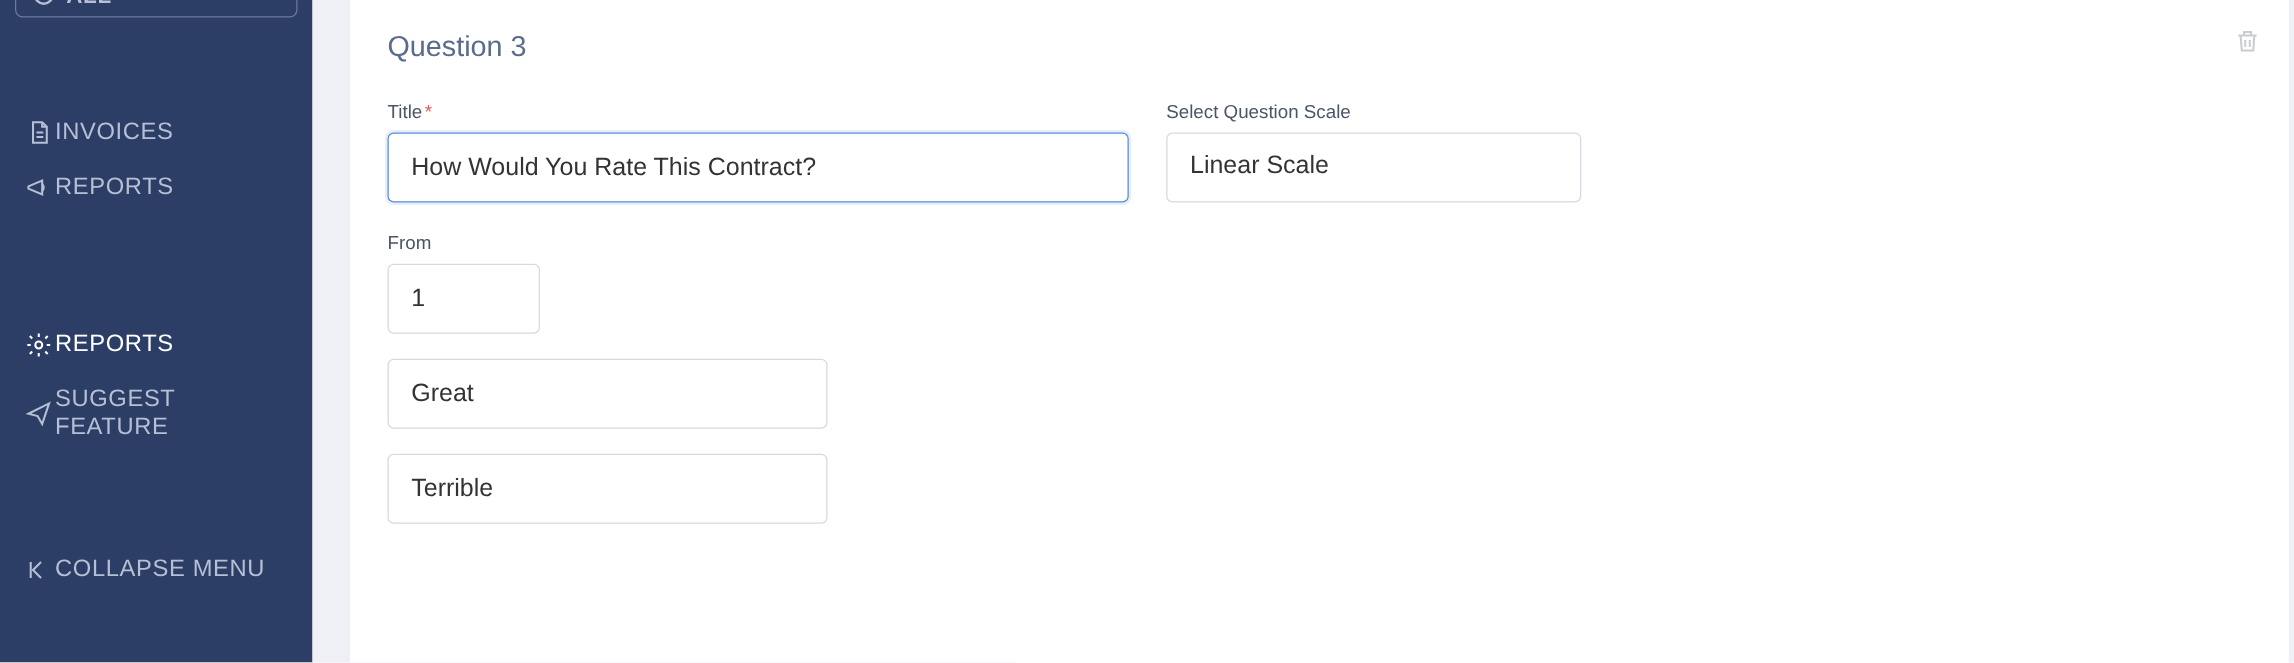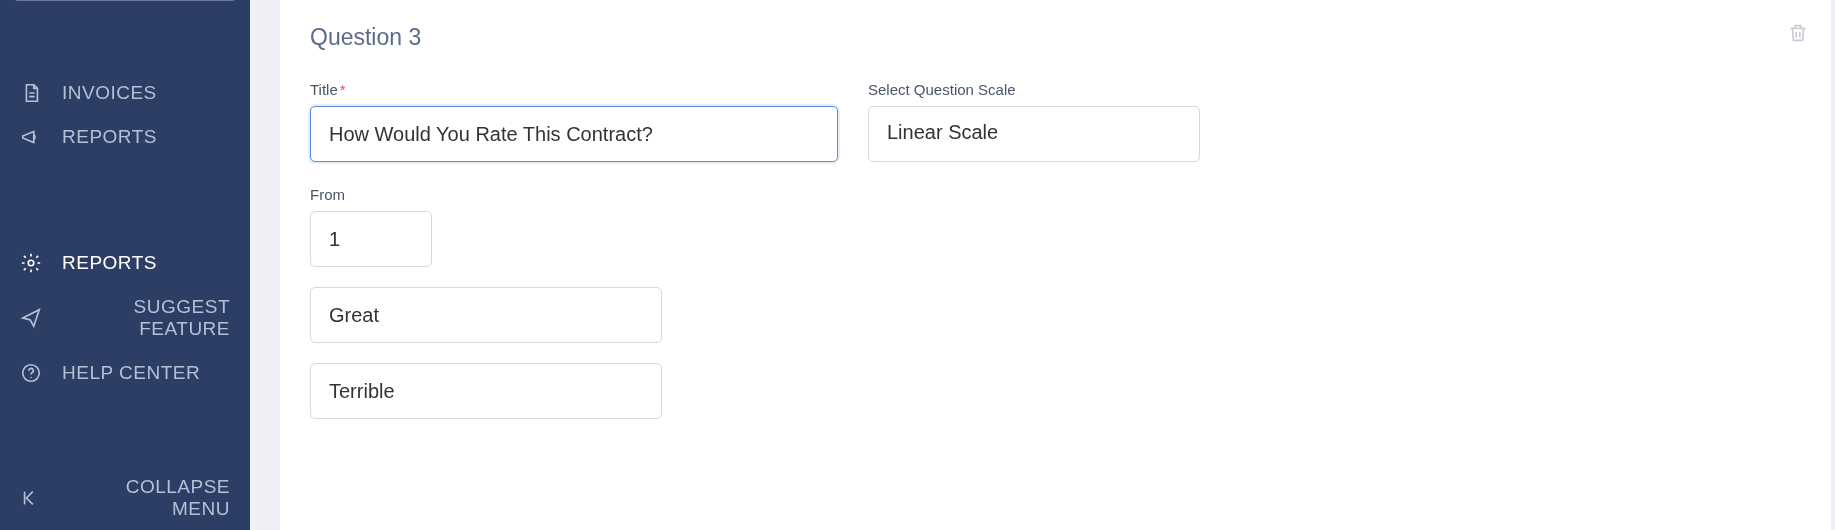--- a/index.html
+++ b/index.html
@@ -38,27 +38,26 @@
     border: 2px solid #b6bfd4;
     border-radius: 50%;
   }
   .sidebar-group { margin-top: 48px; }
   .sidebar-group.second { margin-top: 82px; }
   .sidebar-group.third { margin-top: 70px; }
 
   .sidebar-item {
     display: flex;
     align-items: center;
-    gap: 20px;
+    gap: 2px;
     padding: 11px 20px 11px 20px;
     color: #b6bfd4;
     cursor: pointer;
     font-weight: 500;
     font-size: 19px;
-    text-align: right;
   }
   .sidebar-item.active { color: #ffffff; }
   .sidebar-item .icon { width: 22px; height: 22px; flex: 0 0 22px; display:flex; align-items:center; justify-content:center; }
   .sidebar-item .icon svg { stroke: currentColor; fill: none; stroke-width: 1.8; }
 
   
   .main {
     flex: 1;
     background: #eef0f5;
     padding: 0 0 0 30px;
@@ -108,21 +107,21 @@
     border: 1px solid #d5d9e2;
     border-radius: 5px;
     background: #fff;
     padding: 14px 18px;
     height: 56px;
   }
   .text-input.focused {
     border: 1.5px solid #5a8bd6;
     box-shadow: 0 0 0 2px rgba(90,139,214,0.15);
   }
-  .title-input { width: 528px; }
+  .title-input { width: 593px; }
   .type-select { width: 332px; position: relative; }
 
   .num-input { width: 122px; }
   .label-input { width: 352px; }
 
   .spacer-v16 { height: 24px; }
   .spacer-v18 { height: 20px; }
 </style>
 </head>
 <body>
@@ -165,30 +164,20 @@
       </span>
       <span>REPORTS</span>
     </div>
     <div class="sidebar-item">
       <span class="icon">
         <svg viewBox="0 0 24 24">
             <path d="M3 12l18-9-6 18-4-7-8-2z"></path>
           </svg>
       </span>
       <span>SUGGEST FEATURE</span>
-    </div>
-    <div class="sidebar-item">
-      <span class="icon">
-        <svg viewBox="0 0 24 24">
-            <circle cx="12" cy="12" r="9"></circle>
-            <path d="M9.5 9.5a2.5 2.5 0 1 1 3.5 2.3c-.8.4-1 1-1 1.7"></path>
-            <circle cx="12" cy="17" r="0.8" fill="currentColor" stroke="none"></circle>
-          </svg>
-      </span>
-      <span>HELP CENTER</span>
     </div>
   </div>
 
   <div class="sidebar-group third">
     <div class="sidebar-item">
       <span class="icon">
         <svg viewBox="0 0 24 24">
             <path d="M14 5l-7 7 7 7"></path>
             <path d="M5 5v14"></path>
           </svg>

